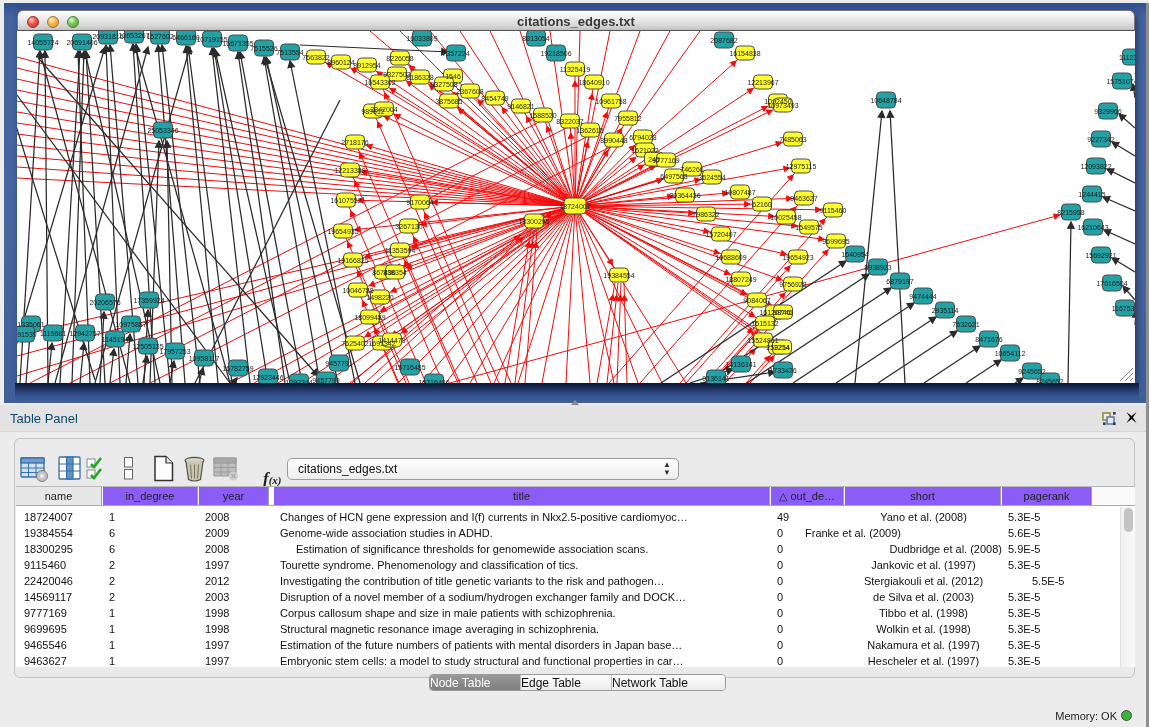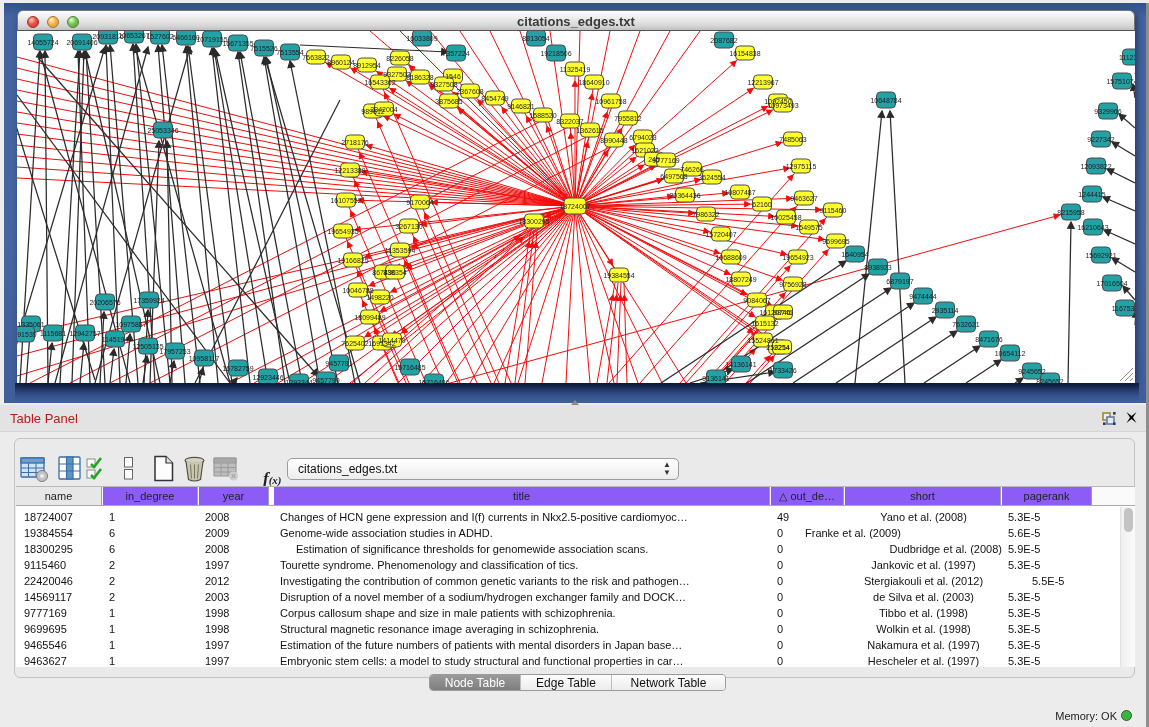--- a/index.html
+++ b/index.html
@@ -4,37 +4,37 @@
 *{margin:0;padding:0;box-sizing:border-box}
 html,body{width:1149px;height:727px;overflow:hidden;font-family:"Liberation Sans",sans-serif;background:#ededed}
 #netbg{position:absolute;left:4px;top:3px;width:1142px;height:400px;background:linear-gradient(180deg,#2f508f 0,#44639f 14px,#47659f 60%,#3f5e9a 100%);}
 #frame{position:absolute;left:13px;top:7px;width:1118px;height:373px;border-radius:6px 6px 0 0;box-shadow:2px 3px 6px rgba(8,20,45,.55);}
 #fshadow{position:absolute;left:11px;top:380px;width:1124px;height:20px;background:linear-gradient(180deg,#101f3e 0,#22386a 30%,#33508b 60%,#42629e 100%);}
 #titlebar{position:absolute;left:0;top:0;width:100%;height:21px;border-radius:6px 6px 0 0;background:linear-gradient(180deg,#fdfdfd 0,#ebebeb 40%,#d6d6d6 78%,#c0c0c0 100%);border:1px solid #777;border-bottom:1px solid #525252}
 .tl{position:absolute;top:4.5px;width:12px;height:12px;border-radius:50%}
 #title{position:absolute;left:0;right:0;top:3px;text-align:center;font-size:13px;font-weight:bold;color:#3a3a3a}
 #tablepanel{position:absolute;left:0;top:403px;width:1149px;height:324px;background:#ececec}
 #tph{position:absolute;left:0;top:2px;width:1149px;height:27px;background:#e3e3e3;border-bottom:1px solid #d5d5d5}
-#tph .t{position:absolute;left:10px;top:6px;font-size:13px;color:#b91c1c}
+#tph .t{position:absolute;left:10px;top:6px;font-size:13px;color:#0c4a6e}
 #tpc{position:absolute;left:14px;top:35px;width:1121px;height:240px;background:#eaeaea;border:1px solid #c3c3c3;border-radius:6px}
 .tbi{position:absolute;top:10px}
 #toolbar{position:absolute;left:0;top:6px;width:100%;height:36px}
 #dropdown{position:absolute;left:272px;top:13px;width:392px;height:22px;background:linear-gradient(180deg,#ffffff,#ededed);border:1px solid #9c9c9c;border-radius:5px;font-size:12px;color:#111;line-height:20px;padding-left:10px}
 #dropdown .ar{position:absolute;right:7px;top:2px;font-size:8px;color:#333;line-height:8px}
 #tablewrap{position:absolute;left:1px;top:47px;width:1119px;height:181px;background:#fff;border-top:1px solid #b9b9b9;overflow:hidden}
 .thead{position:absolute;left:0;top:0;width:100%;height:19px;background:#fafafa;border-bottom:1px solid #a9a9a9}
 .hc{position:absolute;top:0;height:18px;background:#e7e7e7;border-right:1px solid #9f9f9f;text-align:center;font-size:11px;color:#222;line-height:18px}
 .hc.blue{background:#8b5cf6}
 .tbody{position:absolute;left:0;top:19px;width:100%;height:162px}
 .tr{position:absolute;left:0;height:16px;width:100%;font-size:11px;color:#111}
 .tr span{position:absolute;top:5px;white-space:nowrap}
 #vscroll{position:absolute;right:0px;top:20px;width:15px;height:161px;background:linear-gradient(90deg,#efefef,#fbfbfb);border-left:1px solid #e0e0e0}
 #vthumb{position:absolute;left:3px;top:1px;width:9px;height:24px;background:#c3c3c3;border-radius:5px}
 #tabs{position:absolute;left:429px;top:271px;height:17px;display:flex;border:1px solid #9a9a9a;border-radius:4px;overflow:hidden;background:#fff}
-.tab{font-size:12px;color:#111;text-align:center;line-height:16px;background:linear-gradient(180deg,#fdfdfd,#ececec)}
+.tab{font-size:12px;color:#111;text-align:left;line-height:16px;background:linear-gradient(180deg,#fdfdfd,#ececec)}
 .tab.sel{background:linear-gradient(180deg,#9a9a9a,#7e7e7e);color:#fff}
 #status{position:absolute;right:32px;top:307px;font-size:11px;color:#222}
 #memdot{position:absolute;right:17px;top:307px;width:11px;height:11px;border-radius:50%;background:#36b83a;border:1px solid #4a4a4a}
 #rightstrip{position:absolute;right:0;top:3px;width:3px;height:724px;background:#8e8e8e}
 #divarrow{position:absolute;left:571px;top:400px;width:0;height:0;border-left:4px solid transparent;border-right:4px solid transparent;border-bottom:5px solid #8a8a8a}
 </style></head>
 <body>
 <div id="netbg">
   <div id="fshadow"></div>
   <div id="frame">
@@ -856,21 +856,21 @@
             <span style="left:189px">1997</span>
             <span style="left:264px">Tourette syndrome. Phenomenology and classification of tics.</span>
             <span style="left:761px">0</span>
             <span style="left:829px;width:157px;text-align:center">Jankovic et al. (1997)</span>
             <span style="left:992px">5.3E‑5</span>
           </div>
           <div class="tr" style="top:64px">
             <span style="left:8px">22420046</span>
             <span style="left:93px">2</span>
             <span style="left:189px">2012</span>
-            <span style="left:264px">Investigating the contribution of common genetic variants to the risk and pathogen…</span>
+            <span style="left:264px">Investigating the contribution of title genetic variants to the risk and pathogen…</span>
             <span style="left:761px">0</span>
             <span style="left:829px;width:157px;text-align:center">Stergiakouli et al. (2012)</span>
             <span style="left:1016px">5.5E‑5</span>
           </div>
           <div class="tr" style="top:80px">
             <span style="left:8px">14569117</span>
             <span style="left:93px">2</span>
             <span style="left:189px">2003</span>
             <span style="left:264px">Disruption of a novel member of a sodium/hydrogen exchanger family and DOCK…</span>
             <span style="left:761px">0</span>

